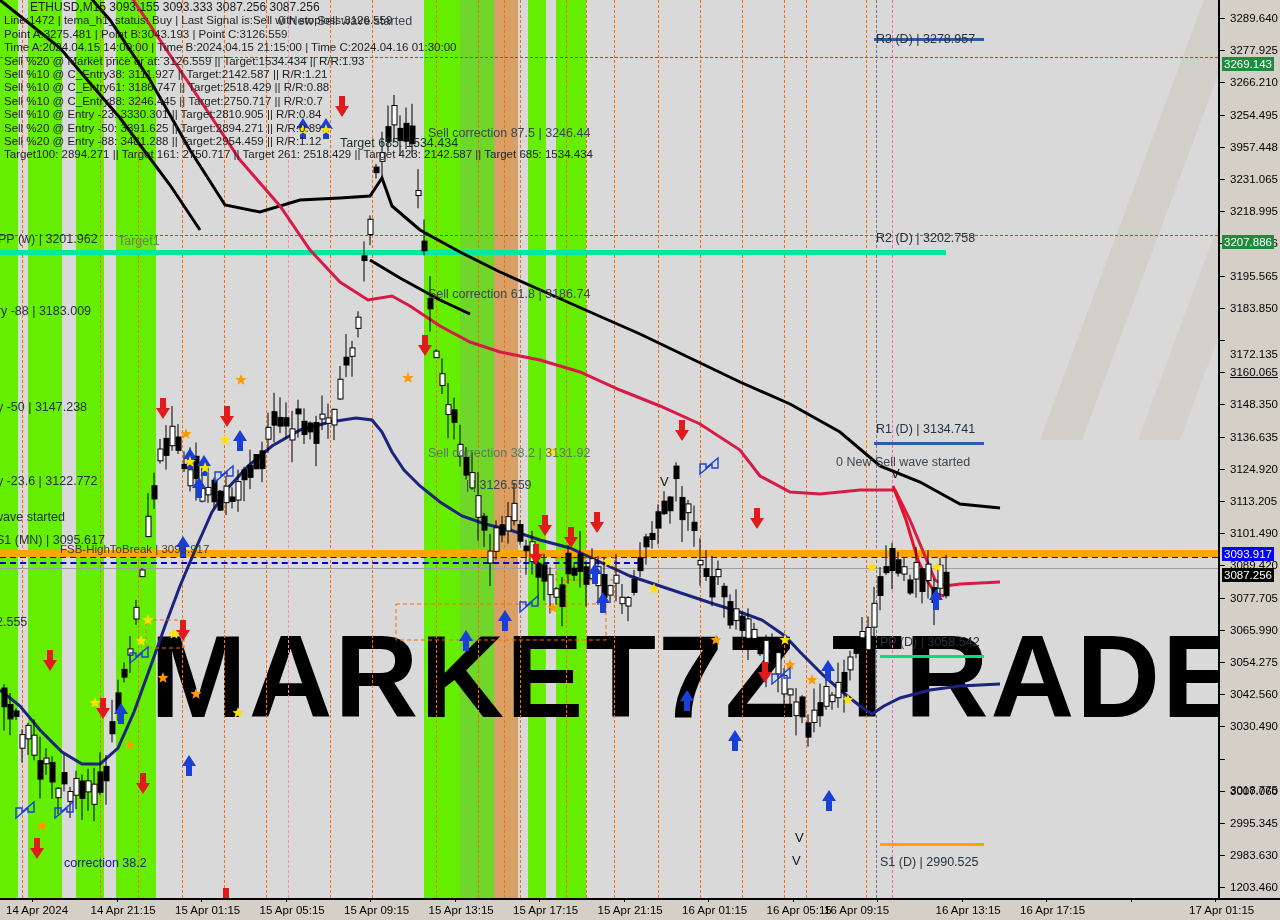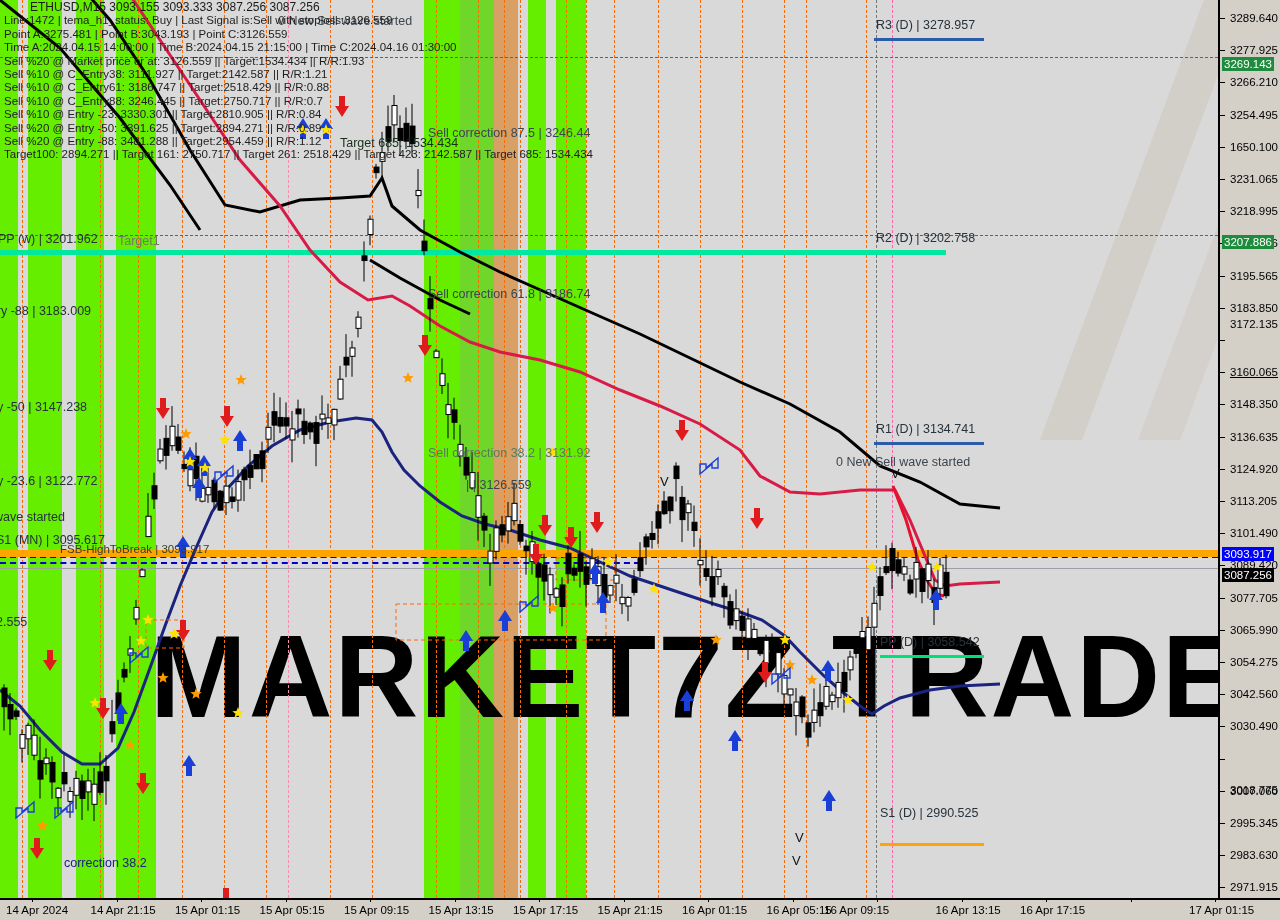--- a/index.html
+++ b/index.html
@@ -567,25 +567,25 @@
       <span class="r">Sell %10 @ C_Entry61: 3186.747 ||  Target:2518.429 ||  R/R:0.88</span>
       <span class="r">Sell %10 @ C_Entry88: 3246.445 ||  Target:2750.717 ||  R/R:0.7</span>
       <span class="r">Sell %10 @ Entry -23: 3330.301 ||  Target:2810.905 ||  R/R:0.84</span>
       <span class="r">Sell %20 @ Entry -50: 3391.625 ||  Target:2894.271 ||  R/R:0.89</span>
       <span class="r">Sell %20 @ Entry -88: 3481.288 ||  Target:2954.459 ||  R/R:1.12</span>
       <span class="r">Target100: 2894.271 ||  Target 161: 2750.717 ||  Target 261: 2518.429 ||  Target 423: 2142.587 ||  Target 685: 1534.434</span>
     </div>
 
     <div class="note" style="left:278px;top:14px;">0 New Sell wave started</div>
 
-    <div class="lvl-label" style="left:876px;top:18px;">R3 (D) | 3278.957</div>
+    <div class="lvl-label" style="left:876px;top:32px;">R3 (D) | 3278.957</div>
     <div class="lvl-label" style="left:876px;top:231px;">R2 (D) | 3202.758</div>
     <div class="lvl-label" style="left:876px;top:422px;">R1 (D) | 3134.741</div>
     <div class="lvl-label" style="left:880px;top:635px;">PP (D) | 3058.542</div>
-    <div class="lvl-label" style="left:880px;top:806px;">S1 (D) | 2990.525</div>
+    <div class="lvl-label" style="left:880px;top:855px;">S1 (D) | 2990.525</div>
 
     <div class="lvl-label" style="left:-2px;top:232px;">PP (w) | 3201.962</div>
     <div class="lvl-label" style="left:-22px;top:304px;">Entry -88 | 3183.009</div>
     <div class="lvl-label" style="left:-26px;top:400px;">Entry -50 | 3147.238</div>
     <div class="lvl-label" style="left:-26px;top:474px;">Entry -23.6 | 3122.772</div>
     <div class="lvl-label" style="left:-6px;top:510px;">wave started</div>
     <div class="lvl-label" style="left:-4px;top:533px;">S1 (MN) | 3095.617</div>
     <div class="lvl-label" style="left:60px;top:543px;font-size:11.5px;color:#3b3b2a;">FSB-HighToBreak  |  3093.917</div>
     <div class="lvl-label" style="left:-4px;top:615px;">2.555</div>
 
@@ -603,33 +603,33 @@
   <div id="priceaxis">
       <div class="ptickmark" style="top: 18px;"></div>
       <div class="ptick" style="top: 12px;">3289.640</div>
       <div class="ptickmark" style="top: 50.2px;"></div>
       <div class="ptick" style="top: 44.2px;">3277.925</div>
       <div class="ptickmark" style="top: 82.4px;"></div>
       <div class="ptick" style="top: 76.4px;">3266.210</div>
       <div class="ptickmark" style="top: 114.6px;"></div>
       <div class="ptick" style="top: 108.6px;">3254.495</div>
       <div class="ptickmark" style="top: 146.8px;"></div>
-      <div class="ptick" style="top: 140.8px;">1650.100</div>
+      <div class="ptick" style="top: 140.8px;">3957.448</div>
       <div class="ptickmark" style="top: 179px;"></div>
       <div class="ptick" style="top: 173px;">3231.065</div>
       <div class="ptickmark" style="top: 211.2px;"></div>
       <div class="ptick" style="top: 205.2px;">3218.995</div>
       <div class="ptickmark" style="top: 243.4px;"></div>
       <div class="ptick" style="top: 237.4px;">3207.886</div>
       <div class="ptickmark" style="top: 275.6px;"></div>
       <div class="ptick" style="top: 269.6px;">3195.565</div>
       <div class="ptickmark" style="top: 307.8px;"></div>
       <div class="ptick" style="top: 301.8px;">3183.850</div>
       <div class="ptickmark" style="top: 340px;"></div>
-      <div class="ptick" style="top: 318px; text-align: right;">3172.135</div>
+      <div class="ptick" style="top: 348px; text-align: right;">3172.135</div>
       <div class="ptickmark" style="top: 372.2px;"></div>
       <div class="ptick" style="top: 366.2px; text-decoration: underline;">3160.065</div>
       <div class="ptickmark" style="top: 404.4px;"></div>
       <div class="ptick" style="top: 398.4px;">3148.350</div>
       <div class="ptickmark" style="top: 436.6px;"></div>
       <div class="ptick" style="top: 430.6px;">3136.635</div>
       <div class="ptickmark" style="top: 468.8px;"></div>
       <div class="ptick" style="top: 462.8px;">3124.920</div>
       <div class="ptickmark" style="top: 501px;"></div>
       <div class="ptick" style="top: 495px;">3113.205</div>
@@ -649,21 +649,21 @@
       <div class="ptick" style="top: 720.4px;">3030.490</div>
       <div class="ptickmark" style="top: 758.6px;"></div>
       <div class="ptick" style="top: 752.6px; margin-top: 31px;">3018.775</div>
       <div class="ptickmark" style="top: 790.8px;"></div>
       <div class="ptick" style="top: 784.8px;">3007.060</div>
       <div class="ptickmark" style="top: 823px;"></div>
       <div class="ptick" style="top: 817px;">2995.345</div>
       <div class="ptickmark" style="top: 855.2px;"></div>
       <div class="ptick" style="top: 849.2px;">2983.630</div>
       <div class="ptickmark" style="top: 887.4px;"></div>
-      <div class="ptick" style="top: 881.4px;">2971.915</div>
+      <div class="ptick" style="top: 881.4px;">1203.460</div>
       <div class="pbadge" style="top: 57px; background: rgb(30, 140, 60); color: rgb(255, 255, 255);">3269.143</div>
       <div class="pbadge" style="top: 235px; background: rgb(30, 140, 60); color: rgb(255, 255, 255);">3207.886</div>
       <div class="pbadge" style="top: 547px; background: rgb(0, 0, 255); color: rgb(255, 255, 255);">3093.917</div>
       <div class="pbadge" style="top: 568px; background: rgb(0, 0, 0); color: rgb(255, 255, 255);">3087.256</div>
     </div>
 
   <div id="timeaxis">
       <div class="ttick" style="left: 6px;">14 Apr 2024</div>
       <div class="tmark" style="left: 32px;"></div>
       <div class="ttick" style="left: 90.5px; text-align: right;">14 Apr 21:15</div>

